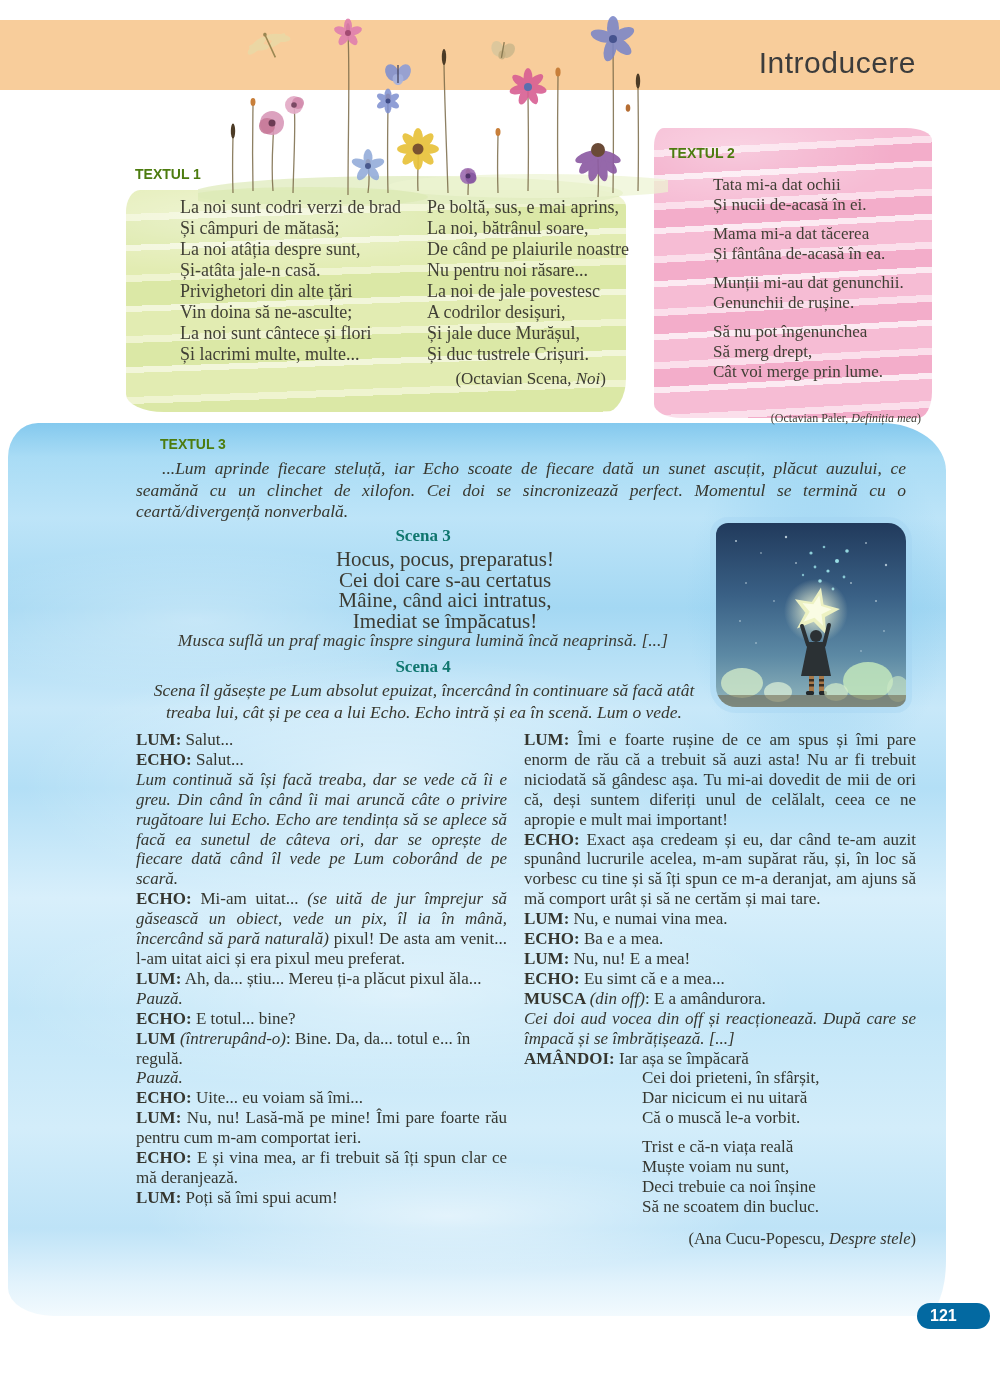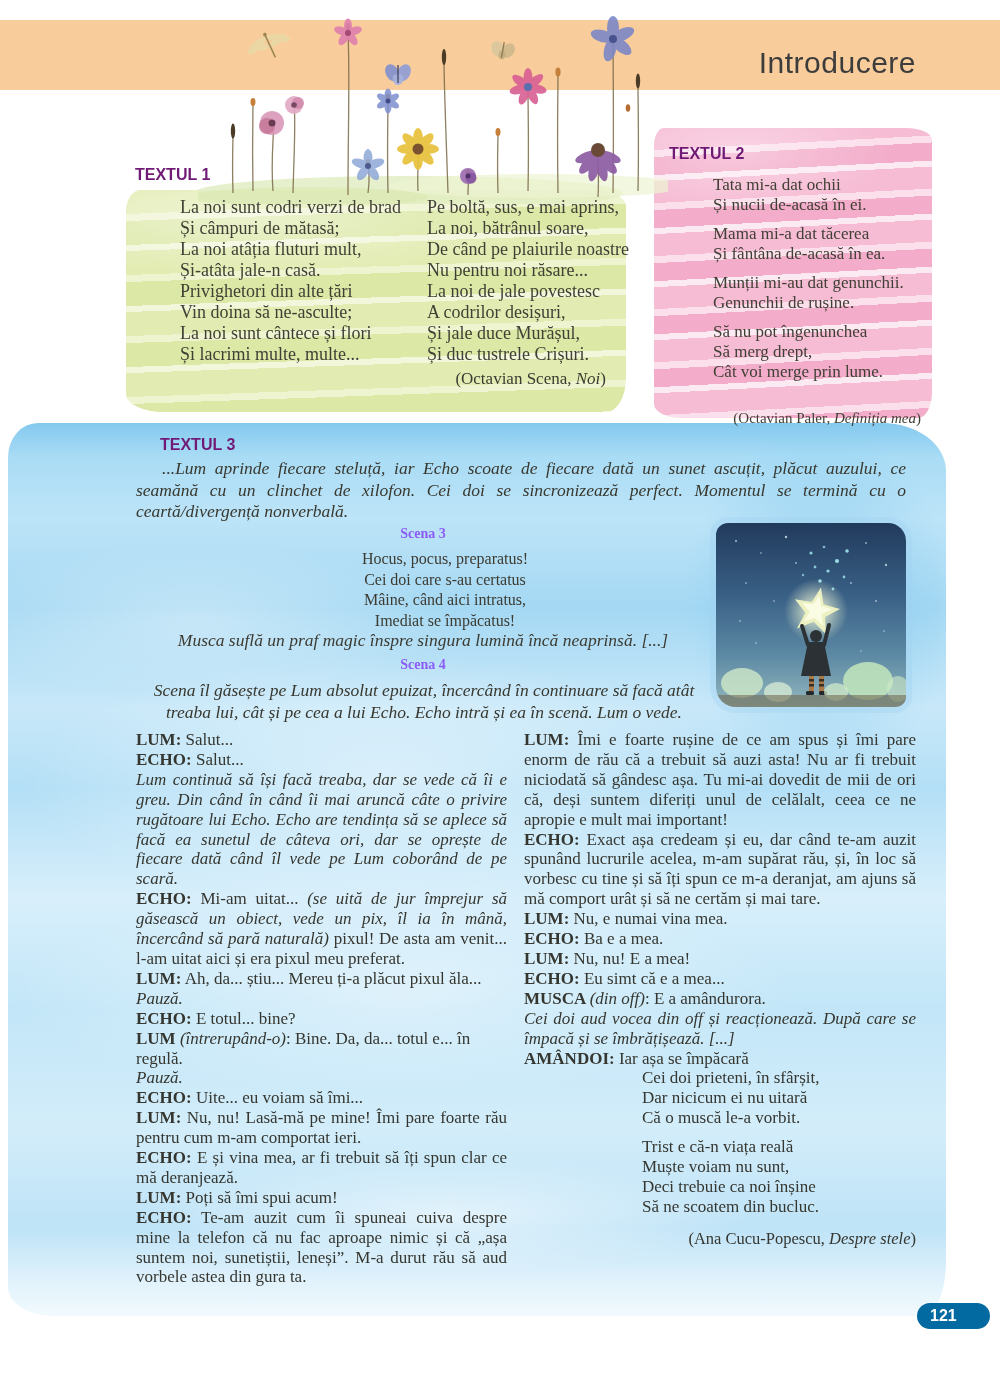--- a/index.html
+++ b/index.html
@@ -31,21 +31,21 @@
       radial-gradient(40% 12% at 20% 22%, rgba(255,255,255,.35), rgba(255,255,255,0) 70%),
       linear-gradient(180deg,#84c9ee 0px,#a9dcf5 34px,#bde4f8 95px,#a4d8f3 185px,#c8e8f9 285px,#b3dff6 365px,#d8effb 475px,#c2e6f8 585px,#d3edfa 705px,#bee3f7 805px,#e3f3fc 862px,#f2fafe 893px),
       #bfe4f7;
     border-radius:30px 64px 22px 46px / 34px 48px 56px 28px;}
   .blue-bg::before{content:"";position:absolute;right:6px;top:8px;width:300px;height:430px;
     background:radial-gradient(60% 55% at 60% 40%, rgba(120,195,236,.55), rgba(120,195,236,0) 75%);}
   .blue-bg::after{content:"";position:absolute;left:60px;bottom:40px;width:760px;height:120px;
     background:radial-gradient(50% 60% at 50% 50%, rgba(255,255,255,.55), rgba(255,255,255,0) 80%);}
 
   
-  .sec-label{font-family:"Liberation Sans",sans-serif;font-weight:700;font-size:16px;color:#701a75;}
+  .sec-label{font-family:"Liberation Sans",sans-serif;font-weight:700;font-size:14px;color:#4d7c0f;}
 
   
   .ln{margin:0;}
   .s-n{font-style:normal;font-weight:400;}
   .s-b{font-weight:700;}
   .s-i{font-style:italic;}
   .gap{margin-top:9px;}
   .gap-sm{margin-top:7px;}
   .ind{margin-left:118px;}
   .attr{text-align:right;margin-top:12px;}
@@ -54,29 +54,29 @@
 
   
   .poem{font-size:18px;line-height:21px;color:#403f35;}
   .poem2{font-size:17px;line-height:20px;color:#403f35;}
   .t1-col1{left:136px;top:197px;width:246px;}
   .t1-col2{left:383px;top:197px;width:243px;}
   .t1-attr{left:140px;top:369px;width:466px;font-size:17px;}
   .t1-attr .attr{margin-top:0;}
   .t2-label{left:669px;top:145px;}
   .t2-lines{left:669px;top:175px;width:252px;}
-  .t2-lines .attr{font-size:15px;margin-top:26px;}
+  .t2-lines .attr{font-size:12px;margin-top:26px;}
 
   
   .t3-label{left:160px;top:436px;}
   .t3-intro{left:136px;top:458px;width:770px;font-style:italic;font-size:17.5px;line-height:21.5px;text-align:justify;text-indent:26px;margin:0;color:#38382f;}
   .center-block{left:136px;width:574px;text-align:center;}
-  .sc-title{font-weight:700;font-size:14px;color:#8b5cf6;margin:0;}
+  .sc-title{font-weight:700;font-size:17px;color:#0f766e;margin:0;}
   .sc3-title{top:526px;}
-  .sc3-verse{top:549px;font-size:16px;line-height:20.5px;}
+  .sc3-verse{top:549px;font-size:21px;line-height:20.5px;}
   .sc3-stage{top:630px;font-style:italic;font-size:17.5px;margin:0;}
   .sc4-title{top:657px;}
   .sc4-intro{left:132px;top:680px;width:584px;text-align:center;font-style:italic;font-size:17.5px;line-height:21.5px;margin:0;color:#38382f;}
 
   
   .dlg{font-size:17px;line-height:19.9px;color:#35362f;}
   .dlg-left{left:136px;top:730px;width:371px;}
   .dlg-right{left:524px;top:730px;width:392px;}
   .dlg .attr{font-size:16.5px;}
 
@@ -255,21 +255,21 @@
       <ellipse cx="5" cy="-2" rx="6" ry="8" fill="#cdb88c" opacity="0.9" transform="rotate(30)"></ellipse>
       <ellipse cx="0" cy="6" rx="3.5" ry="4.5" fill="#c4ae80" opacity="0.85"></ellipse>
       <line x1="0" y1="-7" x2="0" y2="9" stroke="#8a7a52" stroke-width="1.3"></line>
     </g>
   </svg>
 
   <div class="abs sec-label" style="left:135px;top:166px;">TEXTUL 1</div>
   <div class="abs poem nowrap t1-col1">
       <p class="ln"><span class="s-n">La noi sunt codri verzi de brad</span></p>
       <p class="ln"><span class="s-n">Și câmpuri de mătasă;</span></p>
-      <p class="ln"><span class="s-n">La noi atâția fluturi mult,</span></p>
+      <p class="ln"><span class="s-n">La noi atâția despre sunt,</span></p>
       <p class="ln"><span class="s-n">Și-atâta jale-n casă.</span></p>
       <p class="ln"><span class="s-n">Privighetori din alte țări</span></p>
       <p class="ln"><span class="s-n">Vin doina să ne-asculte;</span></p>
       <p class="ln"><span class="s-n">La noi sunt cântece și flori</span></p>
       <p class="ln"><span class="s-n">Și lacrimi multe, multe...</span></p>
     </div>
   <div class="abs poem nowrap t1-col2">
       <p class="ln"><span class="s-n">Pe boltă, sus, e mai aprins,</span></p>
       <p class="ln"><span class="s-n">La noi, bătrânul soare,</span></p>
       <p class="ln"><span class="s-n">De când pe plaiurile noastre</span></p>
@@ -392,21 +392,20 @@
       <p class="ln just"><span class="s-b">ECHO:</span><span class="s-n"> Mi-am uitat... </span><span class="s-i">(se uită de jur împrejur să găsească un obiect, vede un pix, îl ia în mână, încercând să pară naturală)</span><span class="s-n"> pixul! De asta am venit... l-am uitat aici și era pixul meu preferat.</span></p>
       <p class="ln"><span class="s-b">LUM:</span><span class="s-n"> Ah, da... știu... Mereu ți-a plăcut pixul ăla...</span></p>
       <p class="ln"><span class="s-i">Pauză.</span></p>
       <p class="ln"><span class="s-b">ECHO:</span><span class="s-n"> E totul... bine?</span></p>
       <p class="ln"><span class="s-b">LUM </span><span class="s-i">(întrerupând-o)</span><span class="s-n">: Bine. Da, da... totul e... în regulă.</span></p>
       <p class="ln"><span class="s-i">Pauză.</span></p>
       <p class="ln"><span class="s-b">ECHO:</span><span class="s-n"> Uite... eu voiam să îmi...</span></p>
       <p class="ln just"><span class="s-b">LUM:</span><span class="s-n"> Nu, nu! Lasă-mă pe mine! Îmi pare foarte rău pentru cum m-am comportat ieri.</span></p>
       <p class="ln just"><span class="s-b">ECHO:</span><span class="s-n"> E și vina mea, ar fi trebuit să îți spun clar ce mă deranjează.</span></p>
       <p class="ln"><span class="s-b">LUM:</span><span class="s-n"> Poți să îmi spui acum!</span></p>
-      <p class="ln just"><span class="s-b">ECHO:</span><span class="s-n"> Te-am auzit cum îi spuneai cuiva despre mine la telefon că nu fac aproape nimic și că „așa suntem noi, sunetiștii, leneși”. M-a durut rău să aud vorbele astea din gura ta.</span></p>
     </div>
   <div class="abs dlg dlg-right">
       <p class="ln just"><span class="s-b">LUM:</span><span class="s-n"> Îmi e foarte rușine de ce am spus și îmi pare enorm de rău că a trebuit să auzi asta! Nu ar fi trebuit niciodată să gândesc așa. Tu mi-ai dovedit de mii de ori că, deși suntem diferiți unul de celălalt, ceea ce ne apropie e mult mai important!</span></p>
       <p class="ln just"><span class="s-b">ECHO:</span><span class="s-n"> Exact așa credeam și eu, dar când te-am auzit spunând lucrurile acelea, m-am supărat rău, și, în loc să vorbesc cu tine și să îți spun ce m-a deranjat, am ajuns să mă comport urât și să ne certăm și mai tare.</span></p>
       <p class="ln"><span class="s-b">LUM:</span><span class="s-n"> Nu, e numai vina mea.</span></p>
       <p class="ln"><span class="s-b">ECHO:</span><span class="s-n"> Ba e a mea.</span></p>
       <p class="ln"><span class="s-b">LUM:</span><span class="s-n"> Nu, nu! E a mea!</span></p>
       <p class="ln"><span class="s-b">ECHO:</span><span class="s-n"> Eu simt că e a mea...</span></p>
       <p class="ln"><span class="s-b">MUSCA </span><span class="s-i">(din off)</span><span class="s-n">: E a amândurora.</span></p>
       <p class="ln just"><span class="s-i">Cei doi aud vocea din off și reacționează. După care se împacă și se îmbrățișează. [...]</span></p>

